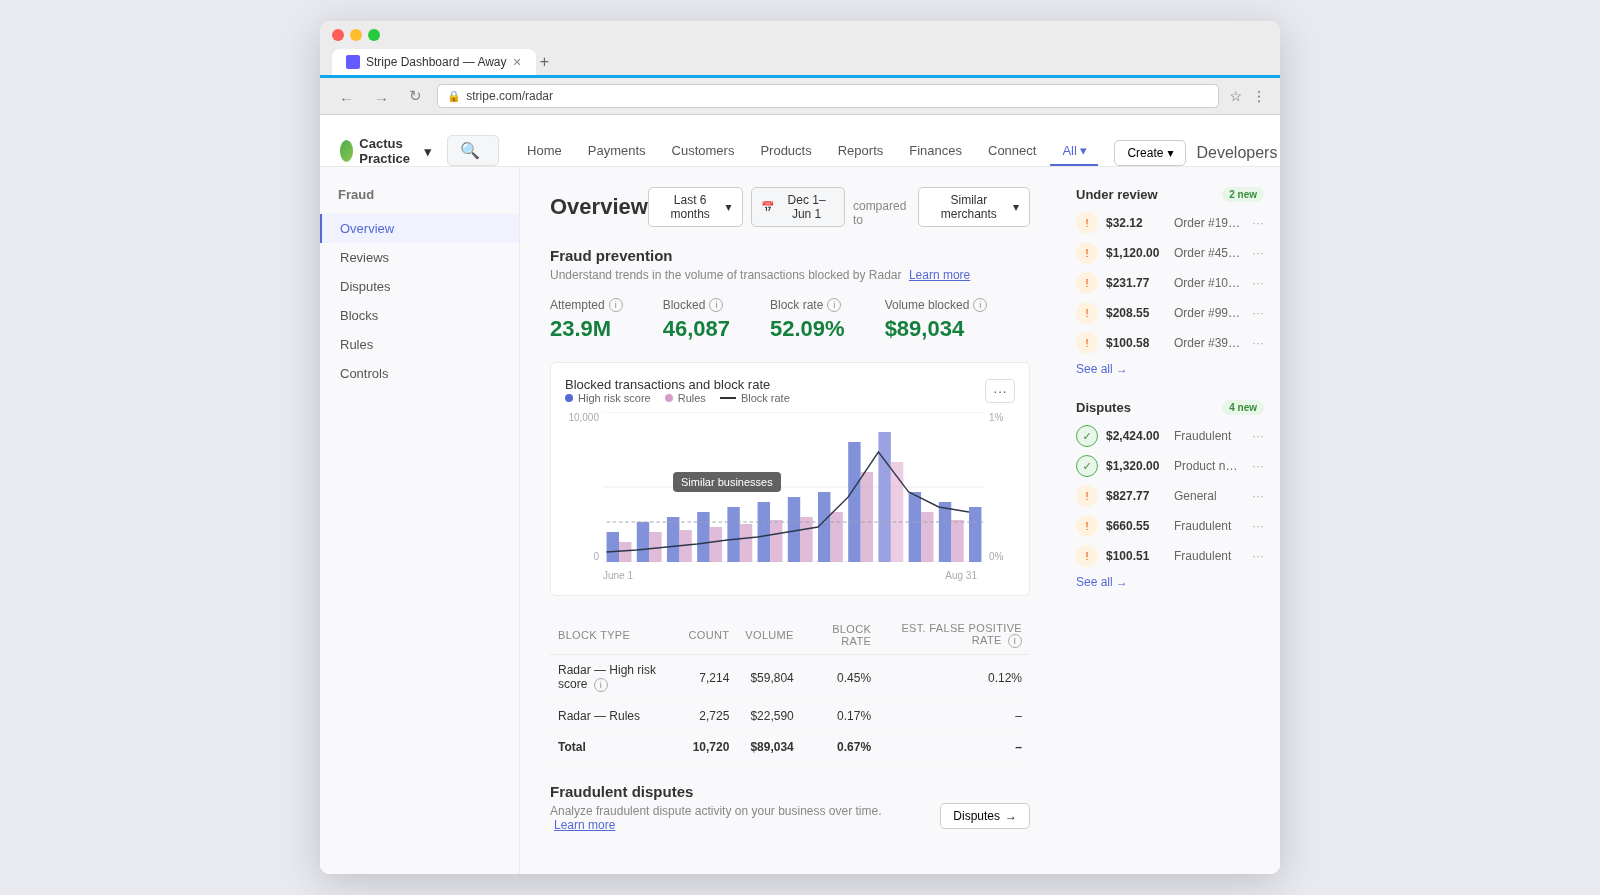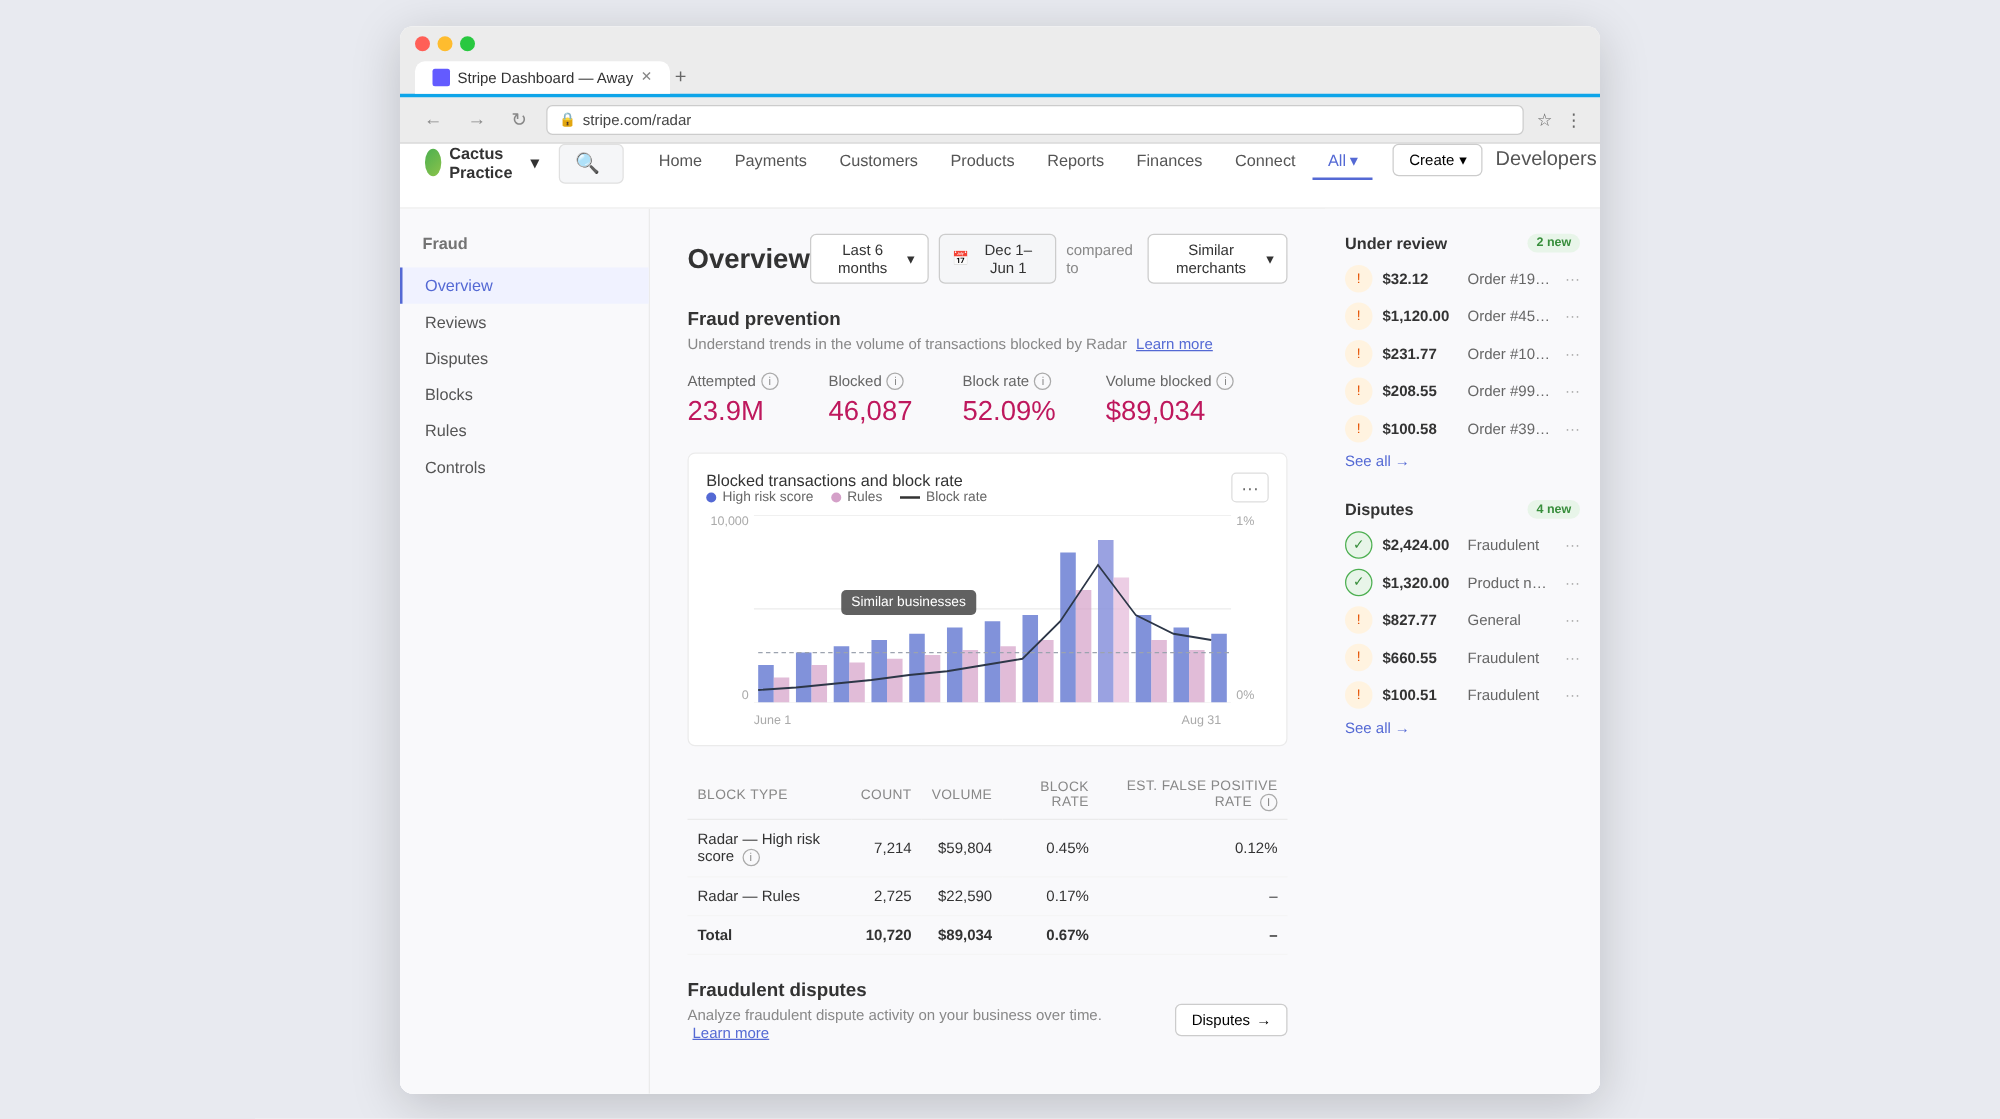--- a/index.html
+++ b/index.html
@@ -64,21 +64,21 @@
       align-items: center;
       gap: 5px;
     }
     .address-lock { color: #888; font-size: 11px; }
     .browser-action-btn { background: none; border: none; font-size: 14px; color: #666; cursor: pointer; }
 
     
     .stripe-app { background: #fff; }
     .stripe-header {
       display: flex;
-      align-items: flex-start;
+      align-items: flex-end;
       padding: 0 20px;
       height: 52px;
       border-bottom: 1px solid #e8e8e8;
       gap: 16px;
     }
     .stripe-logo-area { display: flex; align-items: center; gap: 6px; font-size: 13px; font-weight: 600; color: #333; cursor: pointer; }
     .stripe-logo { width: 22px; height: 22px; background: linear-gradient(135deg, #4CAF50, #8BC34A); border-radius: 50%; }
     .stripe-nav { display: flex; align-items: center; gap: 2px; flex: 1; }
     .nav-item {
       padding: 6px 12px;
@@ -150,21 +150,21 @@
 
     
     .content-area { flex: 1; padding: 20px 30px; overflow: auto; }
     .overview-header {
       display: flex;
       align-items: center;
       justify-content: space-between;
       margin-bottom: 20px;
     }
     .overview-title { font-size: 22px; font-weight: 600; color: #333; }
-    .overview-controls { display: flex; align-items: center; gap: 8px; }
+    .overview-controls { display: flex; align-items: flex-end; gap: 8px; }
     .dropdown-btn {
       background: #fff;
       border: 1px solid #ccc;
       border-radius: 5px;
       padding: 5px 10px;
       font-size: 12px;
       cursor: pointer;
       display: flex;
       align-items: center;
       gap: 4px;
@@ -172,21 +172,21 @@
     }
     .compared-to { font-size: 12px; color: #888; }
 
     
     .stats-section { margin-bottom: 20px; }
     .section-title { font-size: 15px; font-weight: 600; color: #333; margin-bottom: 4px; }
     .section-desc { font-size: 12px; color: #888; margin-bottom: 16px; }
     .stats-row { display: flex; gap: 40px; margin-bottom: 20px; }
     .stat-item { }
     .stat-label { font-size: 12px; color: #666; margin-bottom: 4px; display: flex; align-items: center; gap: 4px; }
-    .stat-value { font-size: 22px; font-weight: 400; color: #be185d; }
+    .stat-value { font-size: 22px; font-weight: 700; color: #15803d; }
     .info-icon { display: inline-block; width: 14px; height: 14px; border-radius: 50%; border: 1px solid #aaa; text-align: center; line-height: 13px; font-size: 9px; color: #888; cursor: pointer; }
 
     
     .chart-section { background: #fff; border: 1px solid #ebebeb; border-radius: 6px; padding: 14px; margin-bottom: 20px; position: relative; }
     .chart-header { display: flex; align-items: center; justify-content: space-between; margin-bottom: 8px; }
     .chart-title { font-size: 13px; font-weight: 500; color: #333; }
     .chart-legend { display: flex; gap: 14px; }
     .legend-item { display: flex; align-items: center; gap: 5px; font-size: 11px; color: #666; }
     .legend-dot { width: 8px; height: 8px; border-radius: 50%; }
     .legend-line { width: 16px; height: 2px; }

